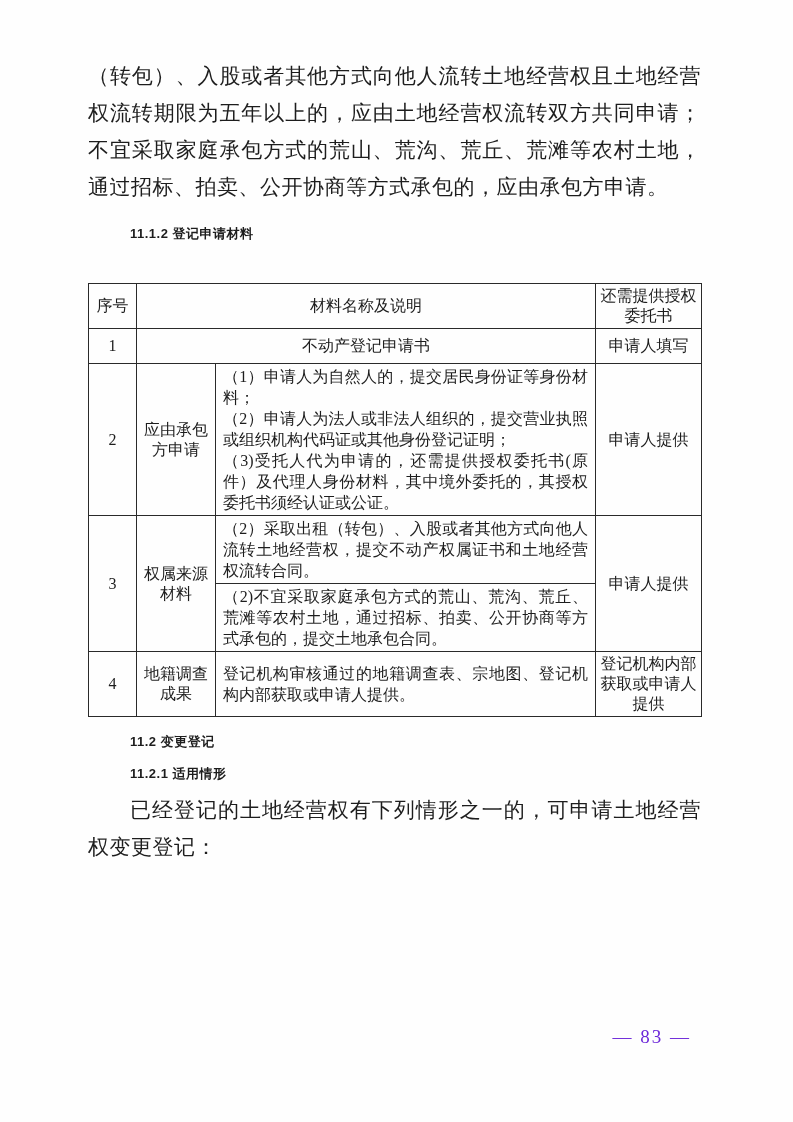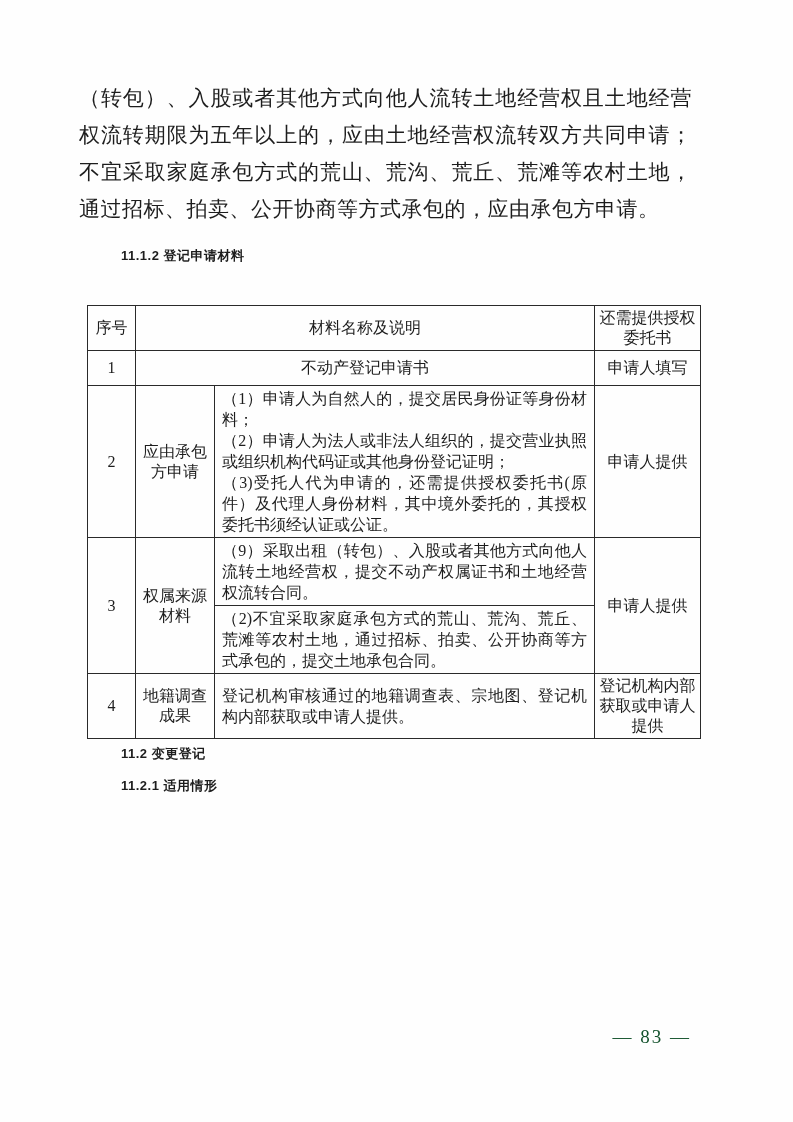--- a/index.html
+++ b/index.html
@@ -8,51 +8,50 @@
     position: relative;
     width: 793px;
     height: 1122px;
     background: #fefefe;
     color: #1d1d1d;
     font-family: "Liberation Serif", "DejaVu Serif", serif;
     overflow: hidden;
   }
   .content {
     position: absolute;
-    left: 79px;
+    left: 88px;
     top: 0;
     width: 613px;
-    padding-top: 80px;
+    padding-top: 58px;
   }
   .body-para {
     font-size: 21px;
     line-height: 37px;
     text-align: justify;
     text-justify: inter-ideograph;
     letter-spacing: 0.5px;
   }
   .heading {
     font-family: "Liberation Sans", "DejaVu Sans", sans-serif;
     font-weight: bold;
     font-size: 13px;
     line-height: 28px;
     padding-left: 42px;
     letter-spacing: 0.5px;
   }
   .heading-1 { margin-top: 14px; }
-  .heading-2 { margin-top: 1px; }
+  .heading-2 { margin-top: 11px; }
   .heading-3 { margin-top: 4px; }
   table.materials {
     margin-top: 35px;
     width: 613px;
     border-collapse: collapse;
     table-layout: fixed;
     font-size: 16px;
     color: #1d1d1d;
-    margin-left: 8px;
   }
   table.materials td, table.materials th {
     border: 1px solid #2a2a2a;
     font-weight: normal;
     vertical-align: middle;
   }
   .cell-center {
     text-align: center;
     line-height: 20px;
     padding: 2px 4px;
@@ -65,21 +64,21 @@
     vertical-align: middle;
   }
   .para-block { margin-top: 4px; }
   .indent { text-indent: 2em; }
   .page-number {
     position: absolute;
     top: 1026px;
     right: 102px;
     font-size: 19px;
     letter-spacing: 2px;
-    color: #14532d;
+    color: #6d28d9;
   }
 </style>
 </head>
 <body>
 
 <div class="page">
   <div class="content">
 
     <p class="body-para">（转包）、入股或者其他方式向他人流转土地经营权且土地经营权流转期限为五年以上的，应由土地经营权流转双方共同申请；不宜采取家庭承包方式的荒山、荒沟、荒丘、荒滩等农村土地，通过招标、拍卖、公开协商等方式承包的，应由承包方申请。</p>
 
@@ -109,37 +108,38 @@
         <td class="cell-desc">
           <div>（1）申请人为自然人的，提交居民身份证等身份材料；</div>
           <div>（2）申请人为法人或非法人组织的，提交营业执照或组织机构代码证或其他身份登记证明；</div>
           <div>（3)受托人代为申请的，还需提供授权委托书(原件）及代理人身份材料，其中境外委托的，其授权委托书须经认证或公证。</div>
         </td>
         <td class="cell-center">申请人提供</td>
       </tr>
       <tr style="height:67px">
         <td class="cell-center" rowspan="2">3</td>
         <td class="cell-center" rowspan="2">权属来源材料</td>
-        <td class="cell-desc">（9）采取出租（转包）、入股或者其他方式向他人流转土地经营权，提交不动产权属证书和土地经营权流转合同。</td>
+        <td class="cell-desc">（2）采取出租（转包）、入股或者其他方式向他人流转土地经营权，提交不动产权属证书和土地经营权流转合同。</td>
         <td class="cell-center" rowspan="2">申请人提供</td>
       </tr>
       <tr style="height:63px">
         <td class="cell-desc">（2)不宜采取家庭承包方式的荒山、荒沟、荒丘、荒滩等农村土地，通过招标、拍卖、公开协商等方式承包的，提交土地承包合同。</td>
       </tr>
       <tr style="height:62px">
         <td class="cell-center">4</td>
         <td class="cell-center">地籍调查成果</td>
         <td class="cell-desc">登记机构审核通过的地籍调查表、宗地图、登记机构内部获取或申请人提供。</td>
         <td class="cell-center">登记机构内部获取或申请人提供</td>
       </tr>
     </tbody>
       </table>
 
     <div class="heading heading-2">11.2  变更登记</div>
 
     <div class="heading heading-3">11.2.1 适用情形</div>
 
+    <p class="body-para indent para-block">已经登记的土地经营权有下列情形之一的，可申请土地经营权变更登记：</p>
 
 
   </div>
 
   <div class="page-number">— 83 —</div>
 </div>
 
 </body></html>

